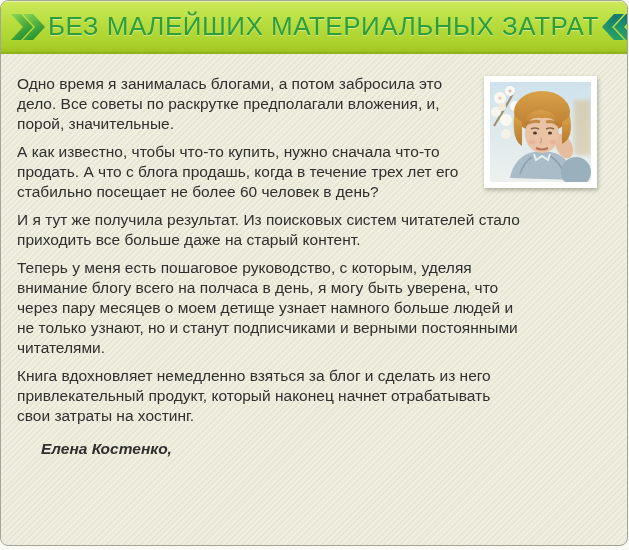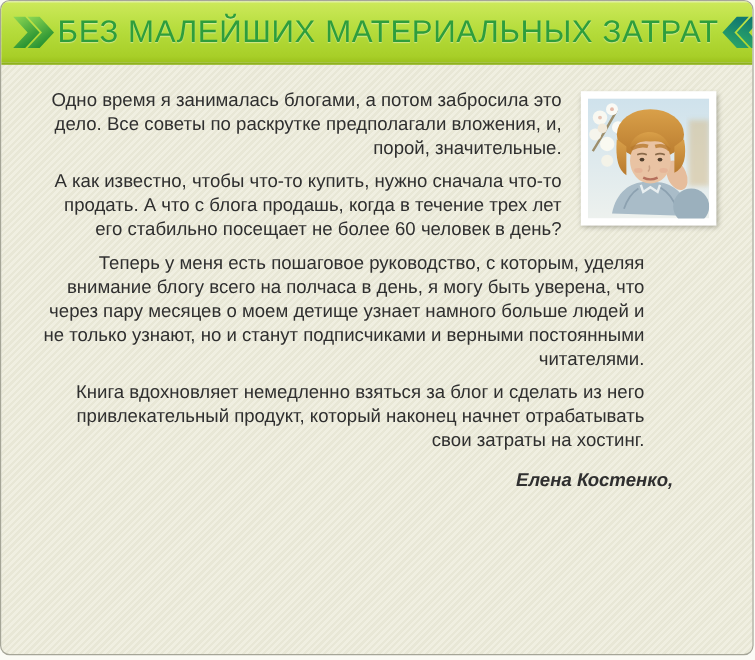--- a/index.html
+++ b/index.html
@@ -34,25 +34,24 @@
     font-size:26px;
     font-weight:normal;
     letter-spacing:.5px;
     color:#2e9e3c;
     text-shadow:0 1px 1px rgba(255,255,255,.45);
     padding:0 2px;
   }
   .chev{display:block;flex:0 0 auto;}
   
   .content{
-    padding:20px 16px 0 28px;
+    padding:20px 16px 0 16px;
     font-size:15.5px;
     line-height:20px;
     color:#2f2f2f;
-    text-align:right;
   }
   .content p{
     margin:0 0 8px 0;
     max-width:508px;
   }
   .photo-frame{
     float:right;
     margin:2px 14px 10px 16px;
     background:#ffffff;
     padding:6px;
@@ -143,20 +142,21 @@
         <path d="M51,56 Q52,59 50,61" stroke="#caa184" stroke-width="1.2" fill="none"></path>
         <path d="M46,66 Q52,69 58,66" stroke="#b5705c" stroke-width="2" fill="none"></path>
         <ellipse cx="42" cy="60" rx="3.5" ry="2" fill="#e3a78e" opacity=".5"></ellipse>
         <ellipse cx="63" cy="60" rx="3.5" ry="2" fill="#e3a78e" opacity=".5"></ellipse>
         <path d="M44,72 L46,78 L52,74 L58,78 L60,72" stroke="#e8eef0" stroke-width="2" fill="none"></path>
       </svg>
     </div>
 
     <p>Одно время я занималась блогами, а потом забросила это дело. Все советы по раскрутке предполагали вложения, и, порой, значительные.</p>
     <p>А как известно, чтобы что-то купить, нужно сначала что-то продать. А что с блога продашь, когда в течение трех лет его стабильно посещает не более 60 человек в день?</p>
+    <p>И я тут же получила результат. Из поисковых систем читателей стало приходить все больше даже на старый контент.</p>
     <p>Теперь у меня есть пошаговое руководство, с которым, уделяя внимание блогу всего на полчаса в день, я могу быть уверена, что через пару месяцев о моем детище узнает намного больше людей и не только узнают, но и станут подписчиками и верными постоянными читателями.</p>
     <p>Книга вдохновляет немедленно взяться за блог и сделать из него привлекательный продукт, который наконец начнет отрабатывать свои затраты на хостинг.</p>
 
     <div class="signature">
       <div>Елена Костенко,</div>
 
     </div>
 
   </div>
 </div>

